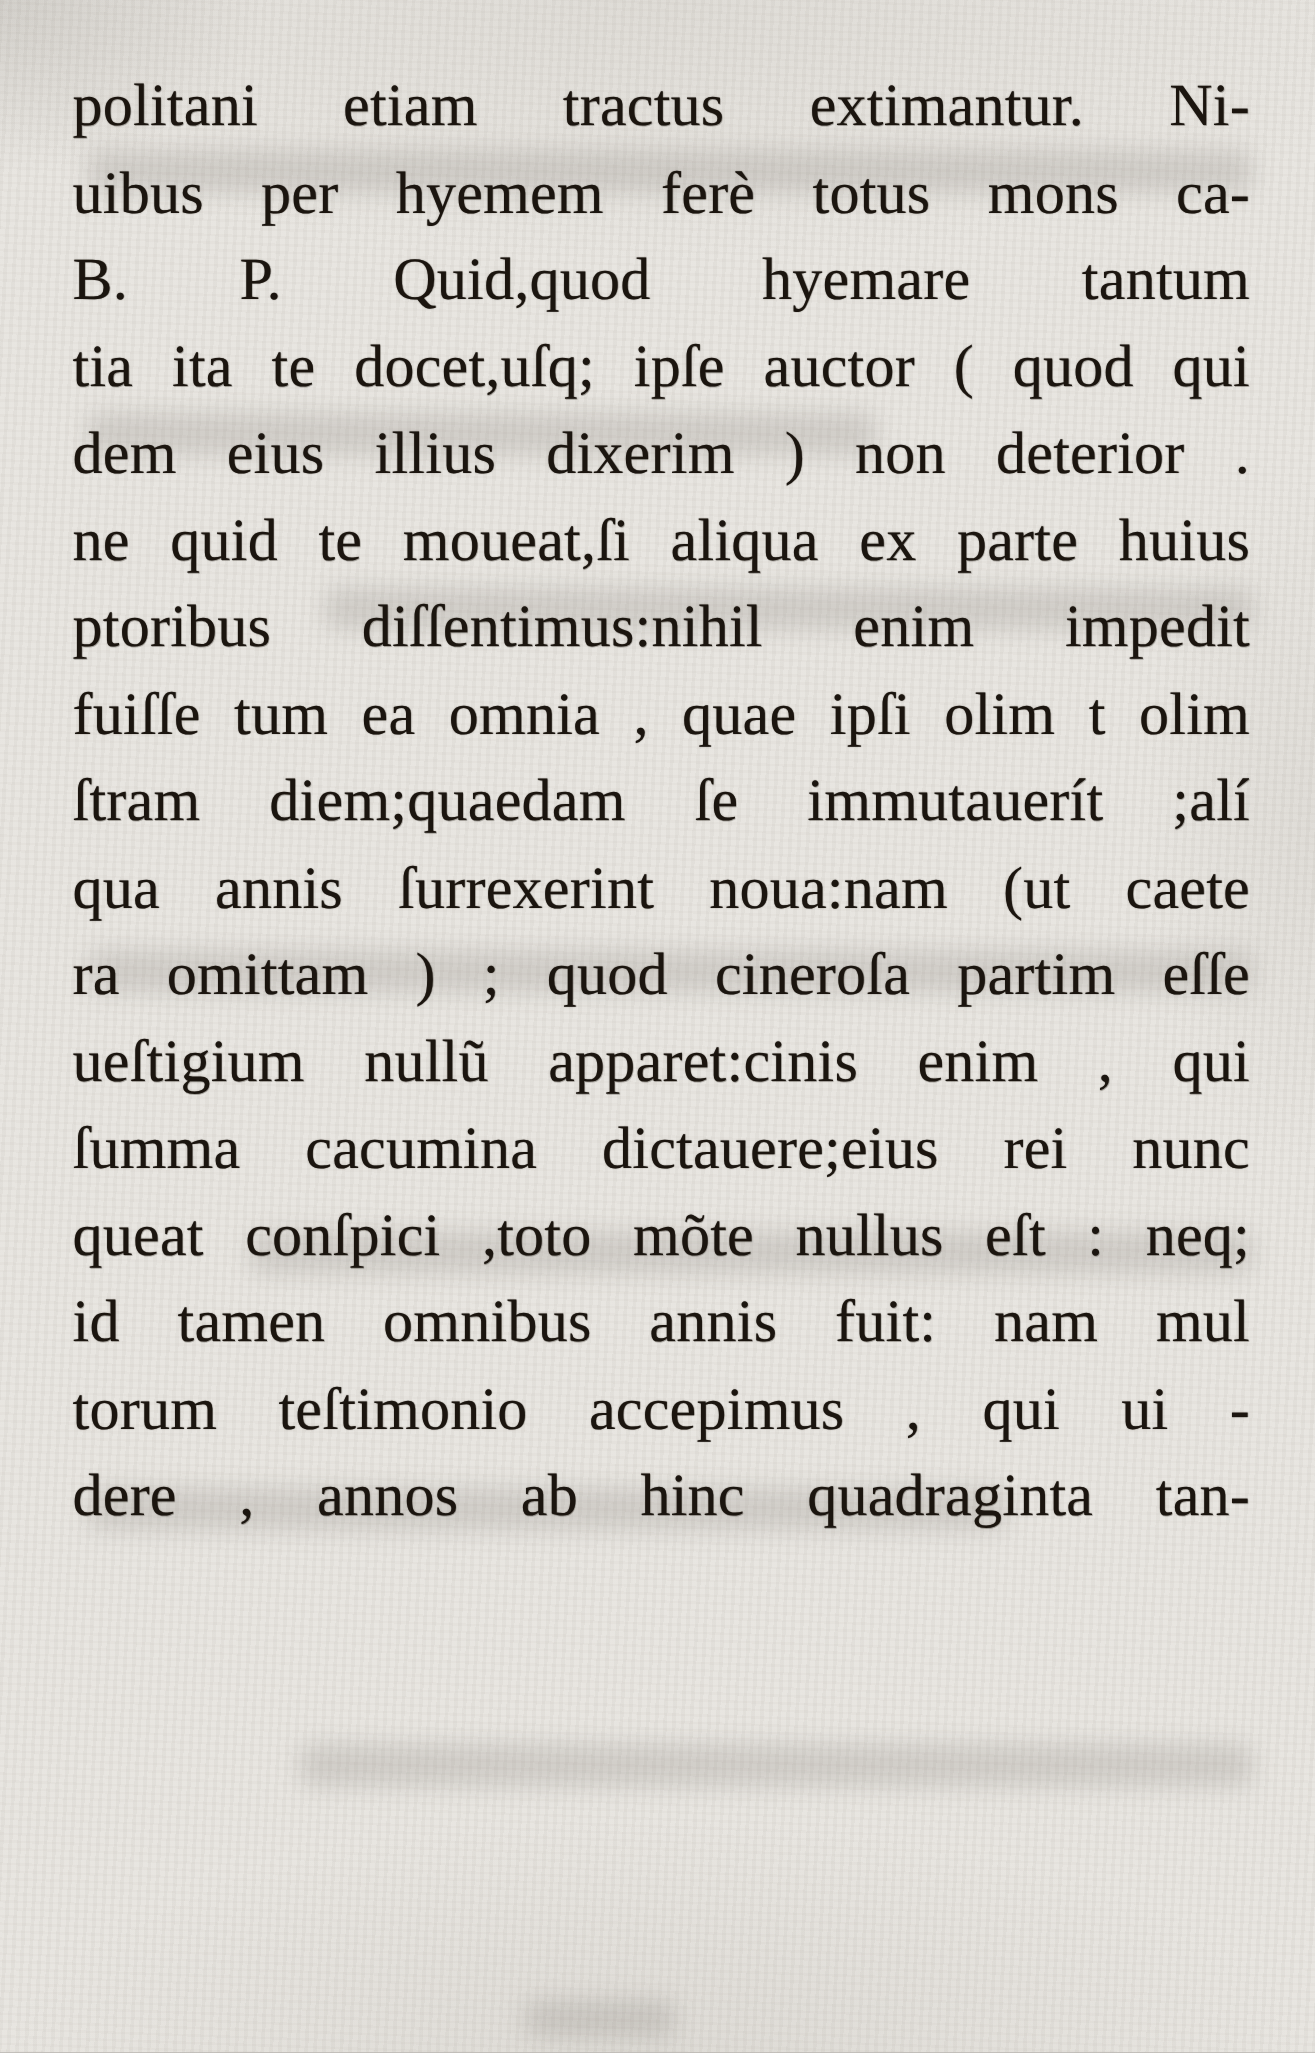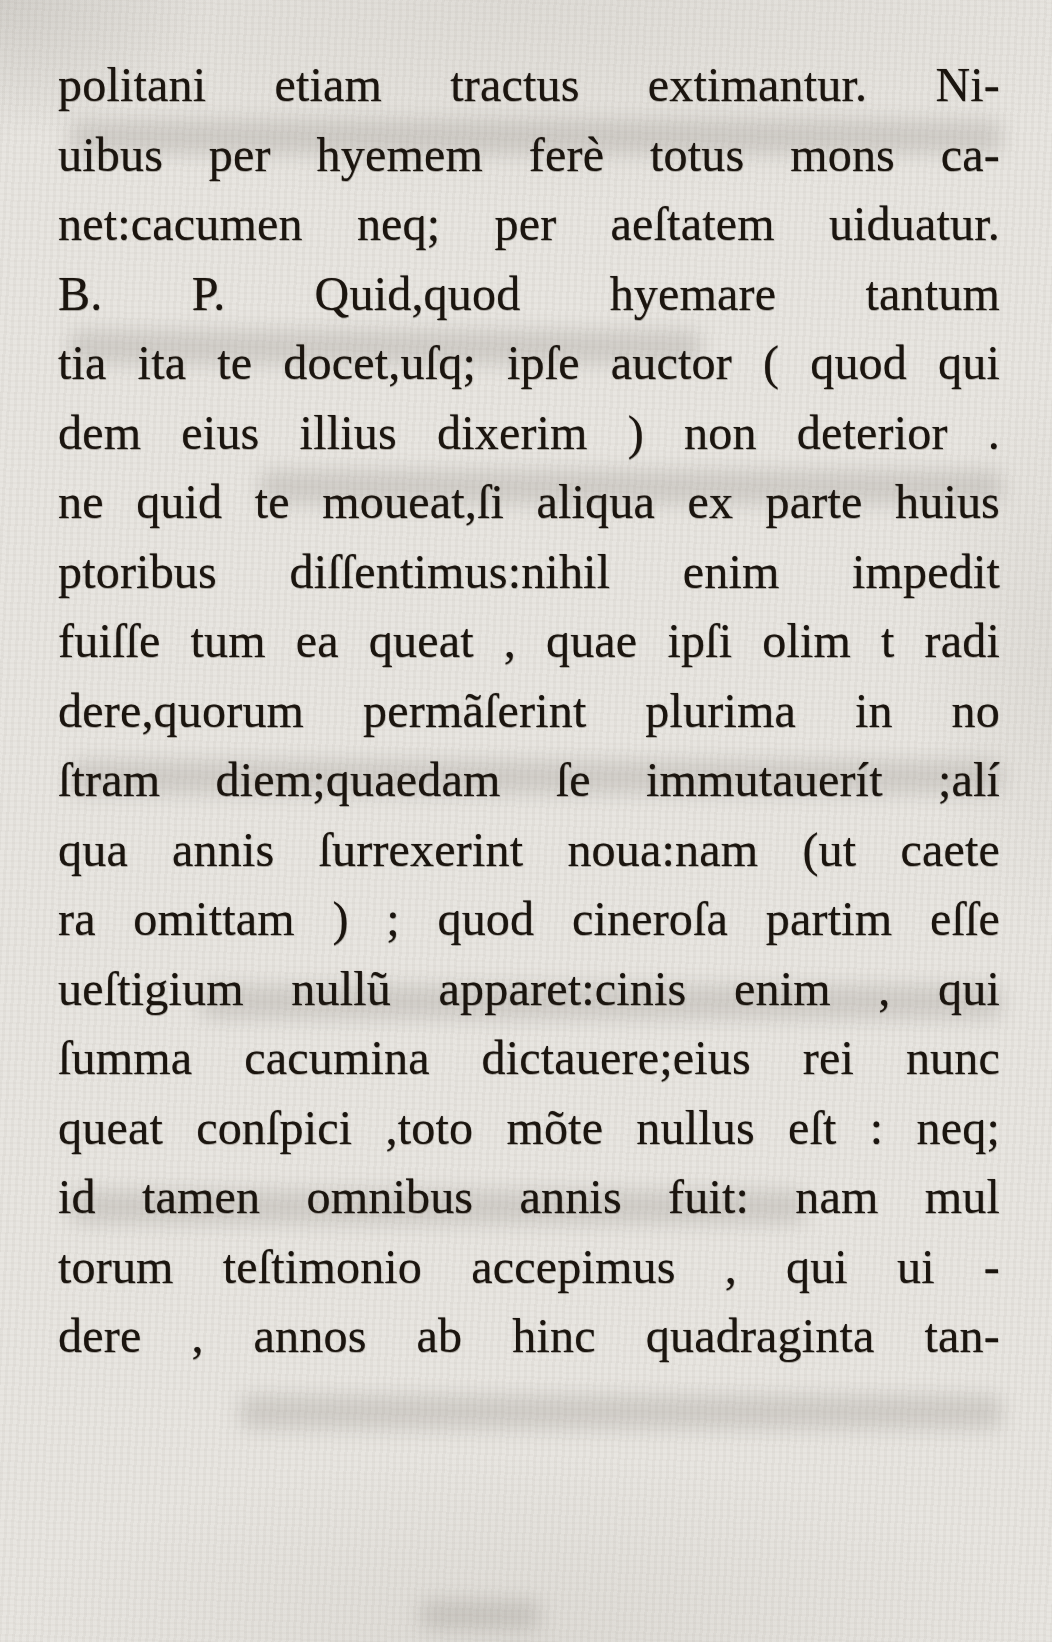--- a/index.html
+++ b/index.html
@@ -60,28 +60,26 @@
   <div class="ghost g3"></div>
   <div class="ghost g4"></div>
   <div class="ghost g5"></div>
   <div class="ghost g6"></div>
   <div class="ghost g7"></div>
   <div class="ghost g8"></div>
 
   <div class="textblock">
     <div class="line">politani etiam tractus extimantur. Ni-</div>
     <div class="line">uibus per hyemem ferè totus mons ca-</div>
-    <div class="line">net:cacumen neq; per aeſtatem uiduatur.</div>
     <div class="line">B. P. Quid,quod hyemare tantum</div>
     <div class="line">tia ita te docet,uſq; ipſe auctor ( quod qui</div>
     <div class="line">dem eius illius dixerim ) non deterior .</div>
     <div class="line">ne quid te moueat,ſi aliqua ex parte huius</div>
     <div class="line">ptoribus diſſentimus:nihil enim impedit</div>
-    <div class="line">fuiſſe tum ea queat , quae ipſi olim t radi</div>
-    <div class="line">dere,quorum permãſerint plurima in no</div>
+    <div class="line">fuiſſe tum ea omnia , quae ipſi olim t olim</div>
     <div class="line">ſtram diem;quaedam ſe immutauerít ;alí</div>
     <div class="line">qua annis ſurrexerint noua:nam (ut caete</div>
     <div class="line">ra omittam ) ; quod cineroſa partim eſſe</div>
     <div class="line">ueſtigium nullũ apparet:cinis enim , qui</div>
     <div class="line">ſumma cacumina dictauere;eius rei nunc</div>
     <div class="line">queat conſpici ,toto mõte nullus eſt : neq;</div>
     <div class="line">id tamen omnibus annis fuit: nam mul</div>
     <div class="line">torum teſtimonio accepimus , qui ui -</div>
     <div class="line">dere , annos ab hinc quadraginta tan-</div>
   </div>

